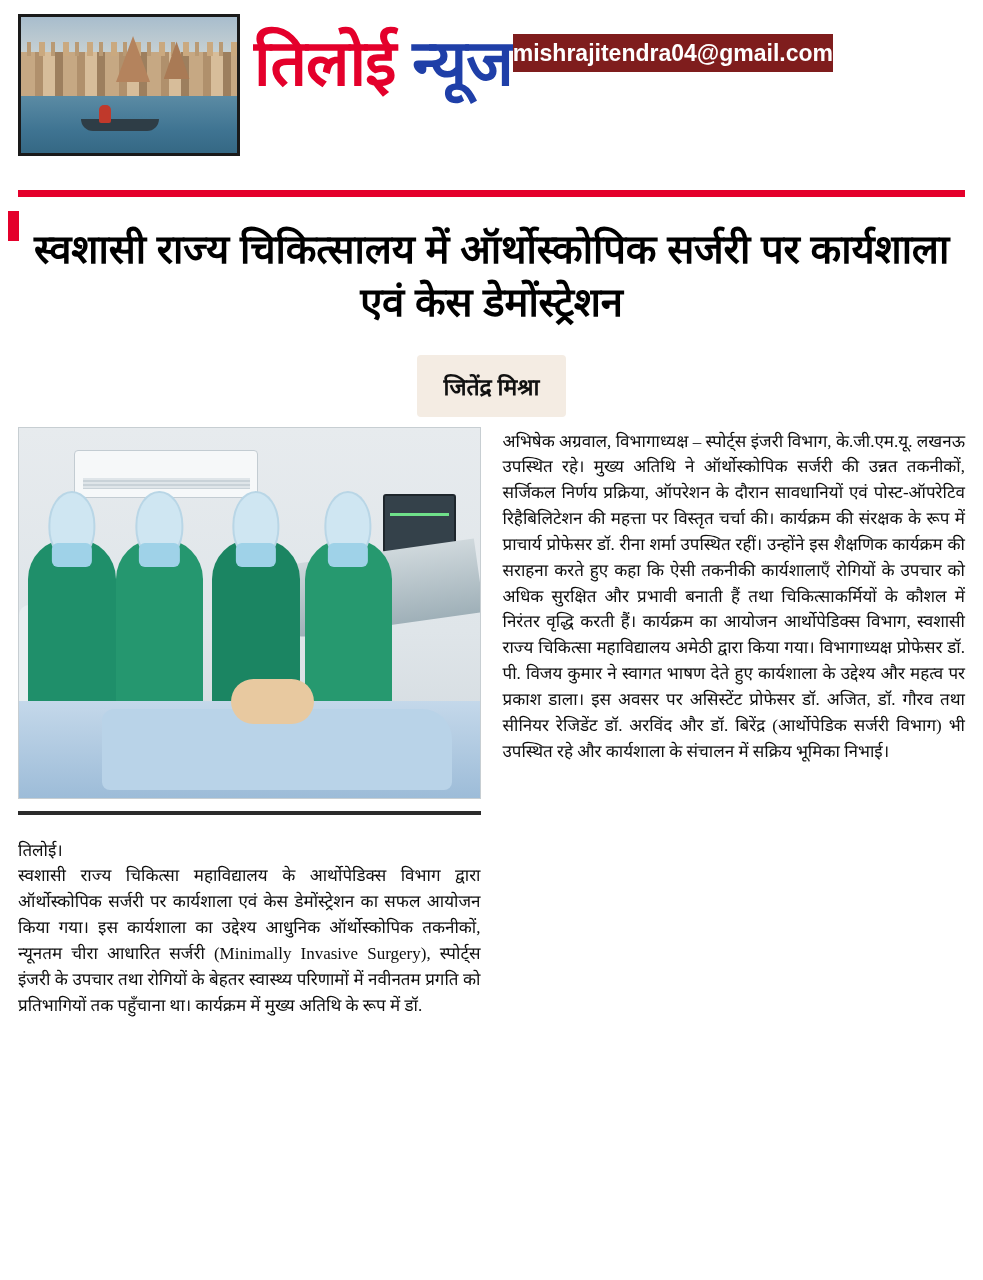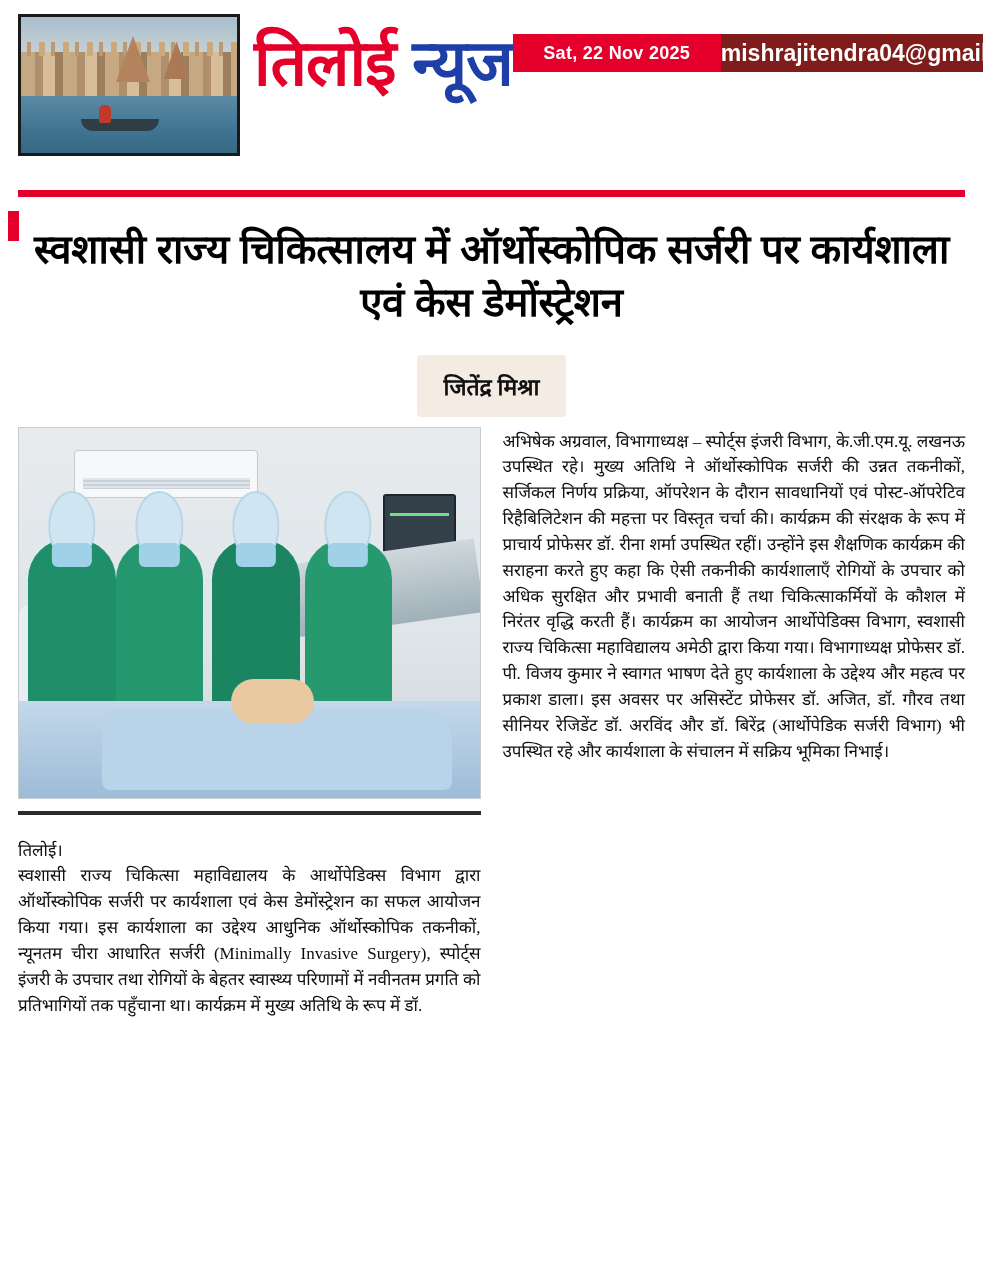--- a/index.html
+++ b/index.html
@@ -281,21 +281,20 @@
     <div class="boat"></div>
     <div class="boat-person"></div>
   </div>
 
   <div class="mast-center">
     <div class="mast-title">
       <span class="t-red">तिलोई</span>
       <span class="t-blue">न्यूज</span>
     </div>
     <div class="mast-bar">
-      <div class="mast-date">Sat, 22 Nov 2025</div>
       <div class="mast-mail">mishrajitendra04@gmail.com</div>
     </div>
   </div>
 
 </div>
 
 <div class="mast-rule"></div>
 
 <div class="headline-wrap">
   <div class="headline-tick"></div>

